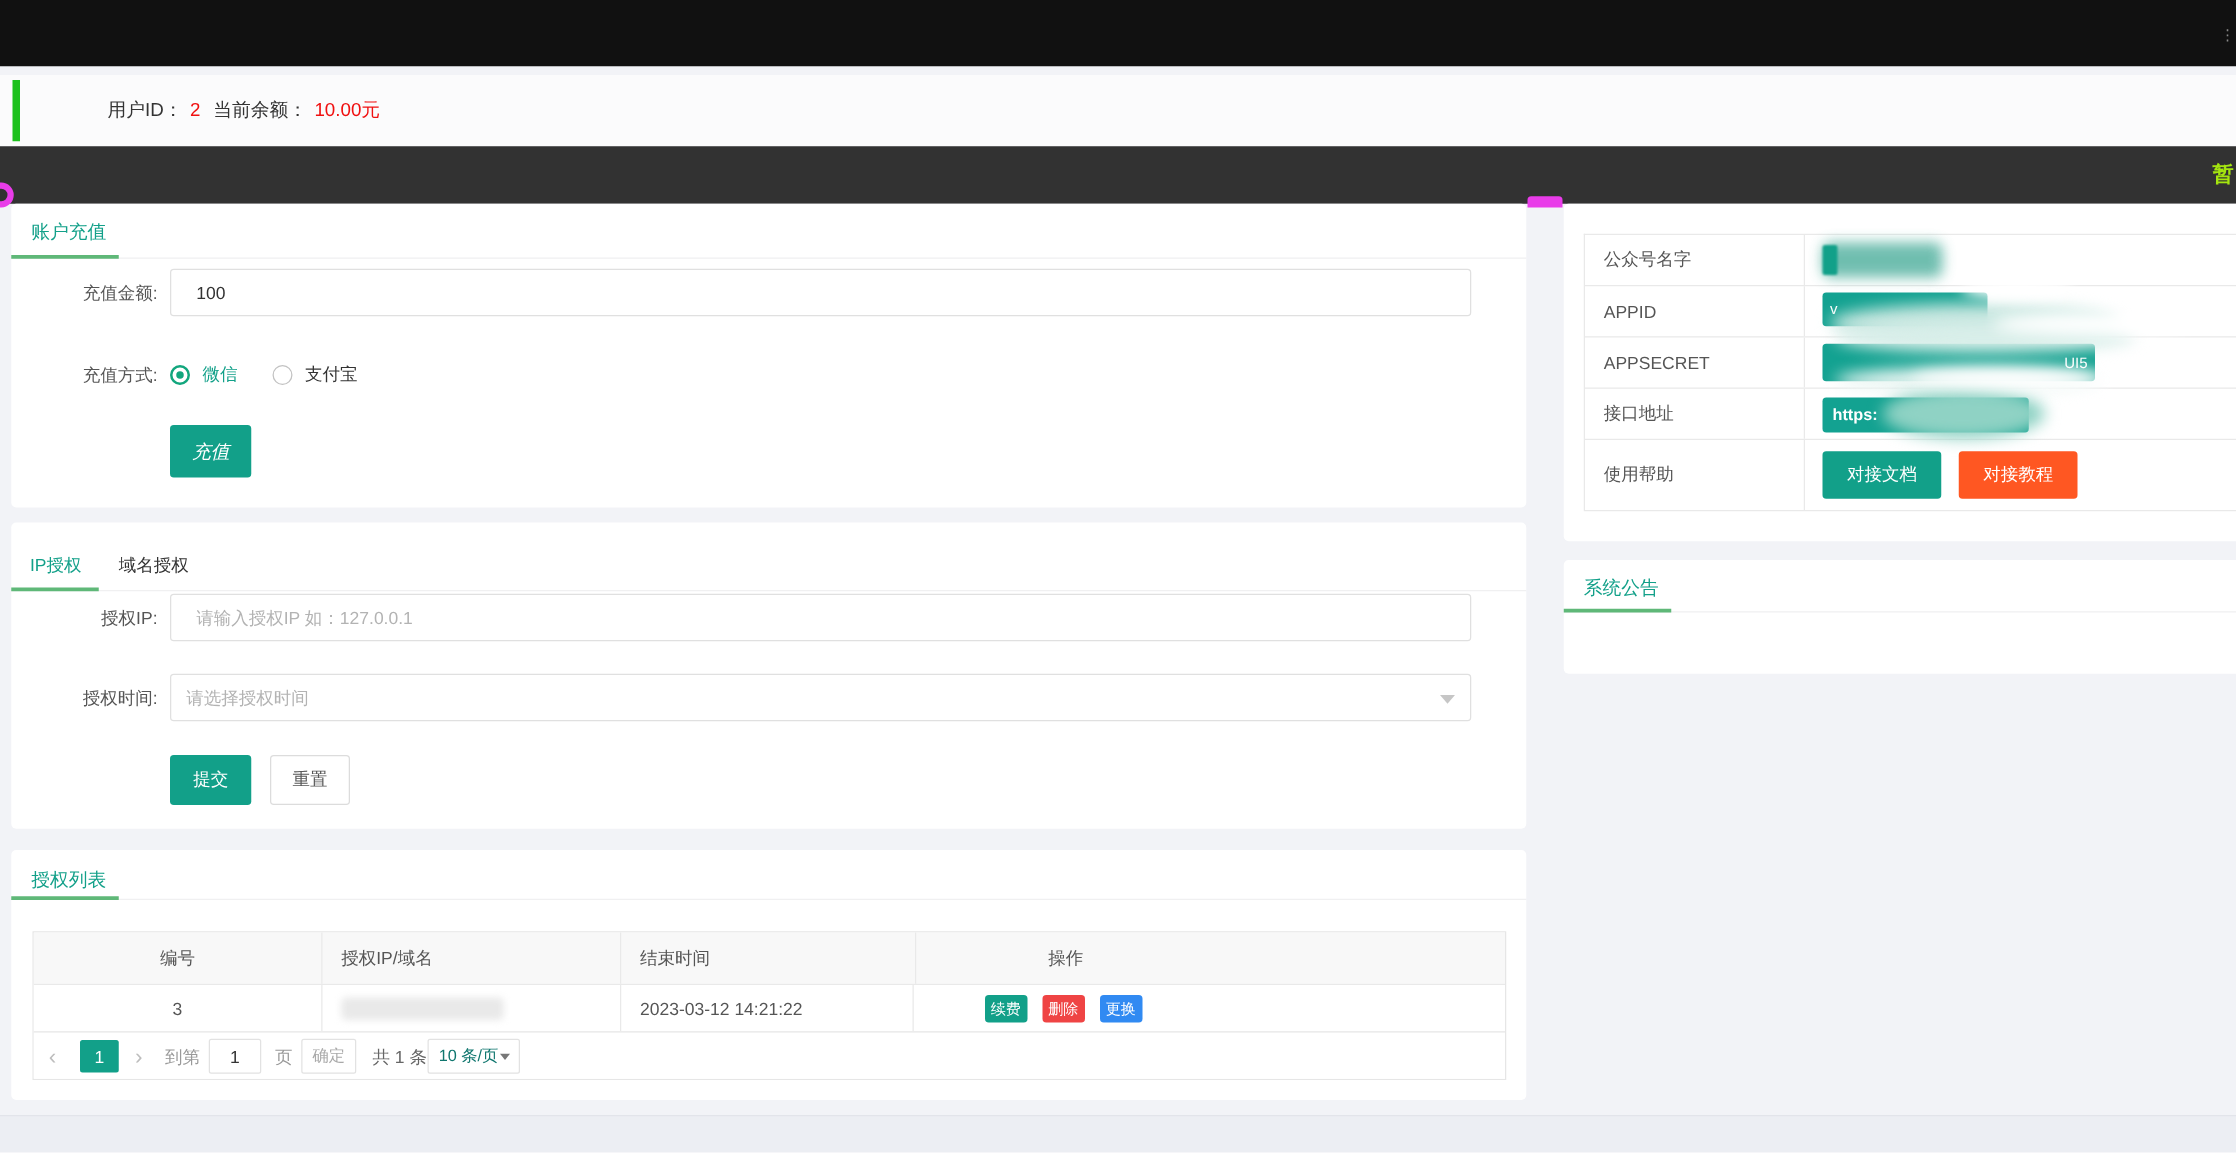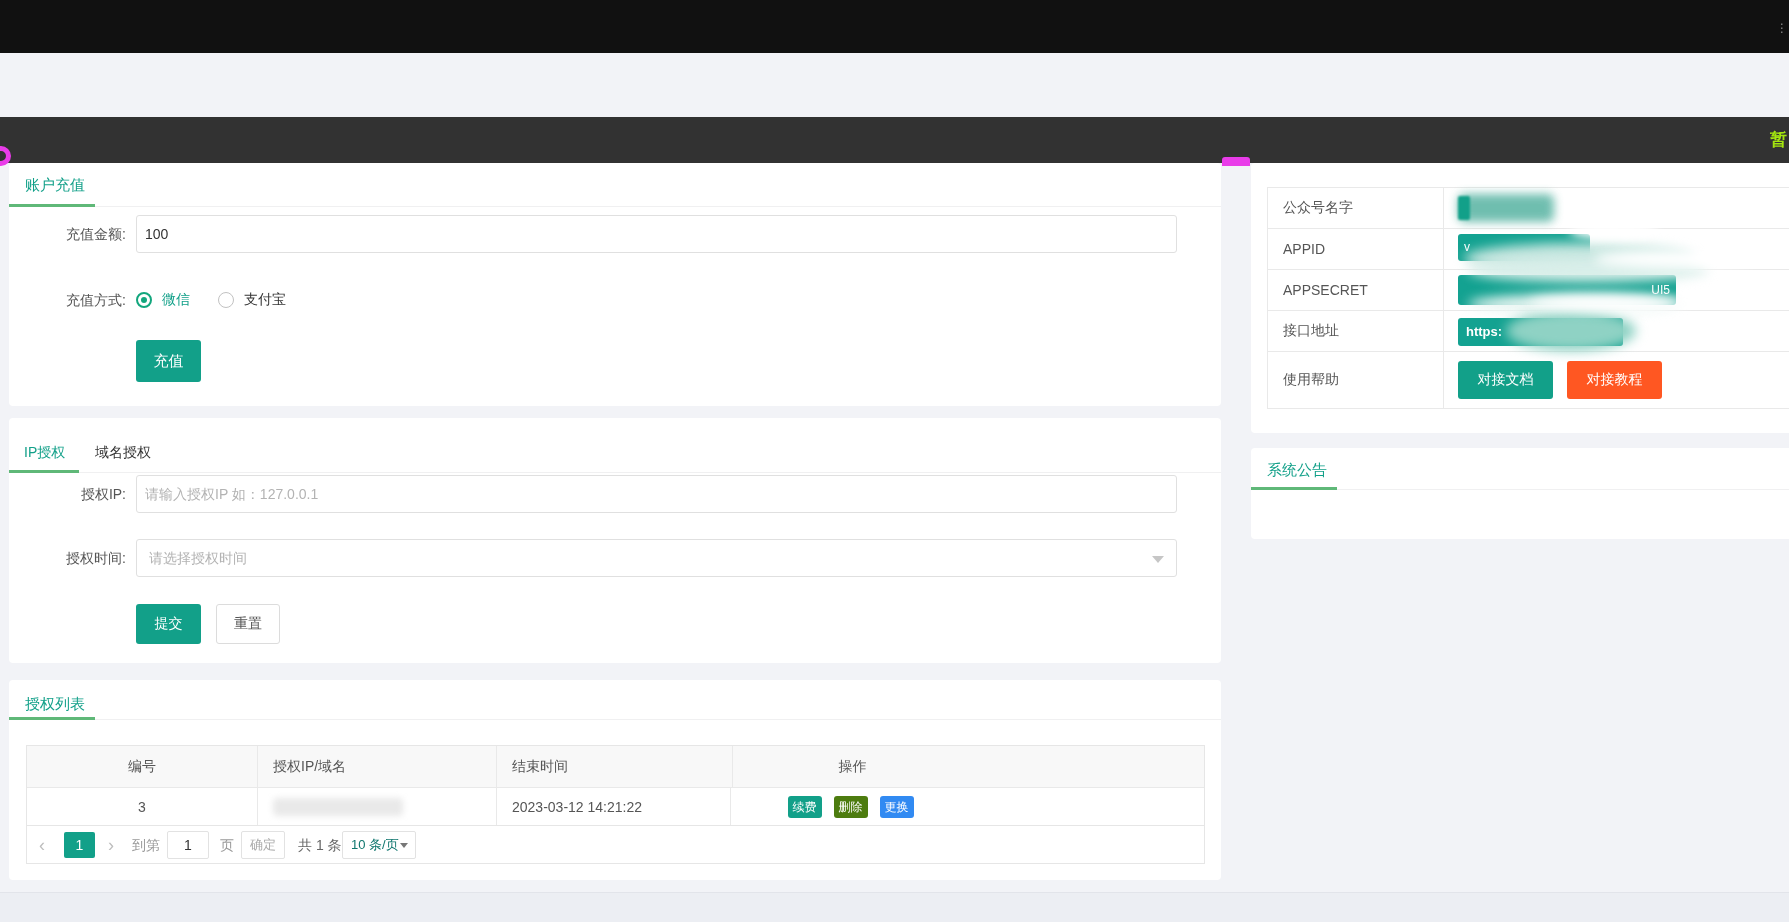--- a/index.html
+++ b/index.html
@@ -25,35 +25,35 @@
   .card-title { position:absolute; left:16px; top:13px; font-size:15px; color:#12a089; }
   .title-underline { position:absolute; left:0; height:3px; background:#5fb878; z-index:2; }
   .hairline { position:absolute; left:0; right:0; height:1px; background:#f0f0f1; }
 
   
   .card1 { left:9px; top:163px; width:1212px; height:243px; }
   .card1 .title-underline { top:41px; width:86px; }
   .card1 .hairline { top:43px; }
   .form-label { position:absolute; left:20px; width:97px; text-align:right; color:#555; }
   .h38 { height:38px; line-height:38px; }
-  .text-input { position:absolute; left:127px; width:1041px; height:38px; border:1px solid #e0e0e0; border-radius:3px; background:#fff; padding:0 8px; font-size:14px; color:#333; font-family:inherit; outline:none; }
+  .text-input { position:absolute; left:127px; width:1041px; height:38px; border:1px solid #e0e0e0; border-radius:3px; background:#fff; padding:0 20px; font-size:14px; color:#333; font-family:inherit; outline:none; }
   .text-input::placeholder { color:#b3b3b3; }
   .row-amount { top:52px; }
   .input-amount { top:52px; }
   .row-method { top:118px; }
   .radio-group { position:absolute; left:127px; top:118px; height:38px; display:flex; align-items:center; }
   .radio { width:16px; height:16px; border-radius:50%; position:relative; }
   .radio.on { border:2px solid #12a67d; }
   .radio.on::after { content:""; position:absolute; left:3px; top:3px; width:6px; height:6px; border-radius:50%; background:#12a67d; }
   .radio.off { border:1px solid #c2c2c2; }
   .radio-label { margin:0 28px 0 10px; }
   .radio-label.sel { color:#12a089; }
   .btn { display:block; position:absolute; border:none; border-radius:3px; cursor:pointer; font-family:inherit; text-align:center; }
   .btn-teal { background:#12a089; color:#fff; }
-  .btn-recharge { left:127px; top:177px; width:65px; height:42px; font-size:15px; }
+  .btn-recharge { left:127px; top:177px; width:65px; height:42px; font-size:15px;font-style:italic; }
 
   
   .card2 { left:9px; top:418px; width:1212px; height:245px; }
   .tab { position:absolute; top:26px; font-size:14px; color:#333; cursor:pointer; }
   .tab.active { color:#12a089; }
   .tab1 { left:15px; } .tab2 { left:86px; }
   .card2 .title-underline { top:52px; width:70px; }
   .card2 .hairline { top:54px; }
   .row-ip { top:57px; }
   .input-ip { top:57px; }
@@ -73,21 +73,21 @@
   .t-head { background:#f8f8f8; height:41px; }
   .t-body { background:#fff; height:38px; border-top:1px solid #e9e9e9; }
   .t-cell { height:100%; display:flex; align-items:center; padding-left:15px; color:#555; border-right:1px solid #e9e9e9; overflow:hidden; }
   .t-cell:last-child { border-right:none; }
   .t-cell.center { justify-content:center; padding-left:0; }
   .c1{width:231px;} .c2{width:239px;} .c3{width:234px;} .c4{width:236px;} .c5{width:239px;}
   .redact-gray { width:130px; height:18px; background:#e9e9e9; border-radius:4px; filter:blur(3px); }
   .row-actions { display:flex; gap:12px; }
   .mini-btn { width:34px; height:22px; line-height:22px; border:none; border-radius:3px; color:#fff; font-size:12px; font-family:inherit; cursor:pointer; }
   .mini-renew { background:#12a089; }
-  .mini-del { background:#4d7c0f; }
+  .mini-del { background:#ef4444; }
   .mini-swap { background:#318af2; }
   .pager { position:relative; height:38px; border-top:1px solid #e6e6e6; background:#fff; font-size:14px; }
   .pg { position:absolute; line-height:38px; }
   .pg-prev { left:12px; color:#bdbdbd; font-size:18px; }
   .pg-next { left:81px; color:#bdbdbd; font-size:18px; }
   .pg-cur { left:37px; top:6px; width:31px; height:26px; line-height:26px; text-align:center; background:#12a089; color:#fff; border-radius:2px; }
   .pg-goto { left:105px; color:#999; }
   .pg-input { position:absolute; left:140px; top:5px; width:42px; height:28px; border:1px solid #e2e2e2; border-radius:2px; text-align:center; color:#333; font-family:inherit; font-size:14px; outline:none; }
   .pg-page { left:193px; color:#999; }
   .pg-confirm { position:absolute; left:214px; top:5px; width:44px; height:28px; background:#fff; border:1px solid #e2e2e2; border-radius:2px; color:#a9a9a9; font-size:13px; }
@@ -130,20 +130,27 @@
 </style>
 </head>
 <body>
 
 <div class="page">
 
   <div class="topbar">
     <span class="topbar-mini-icon">⋮</span>
   </div>
 
+  <div class="userbar">
+    <div class="user-accent"></div>
+    <div class="user-text">
+      <span>用户ID：</span><span class="red">2</span>
+      <span>当前余额：</span><span class="red">10.00元</span>
+    </div>
+  </div>
 
   <div class="noticebar">
     <span class="marquee">暂</span>
   </div>
 
   <div class="magenta-left"></div>
   <div class="magenta-right"></div>
 
   <div class="card card1">
     <div class="card-title">账户充值</div>

